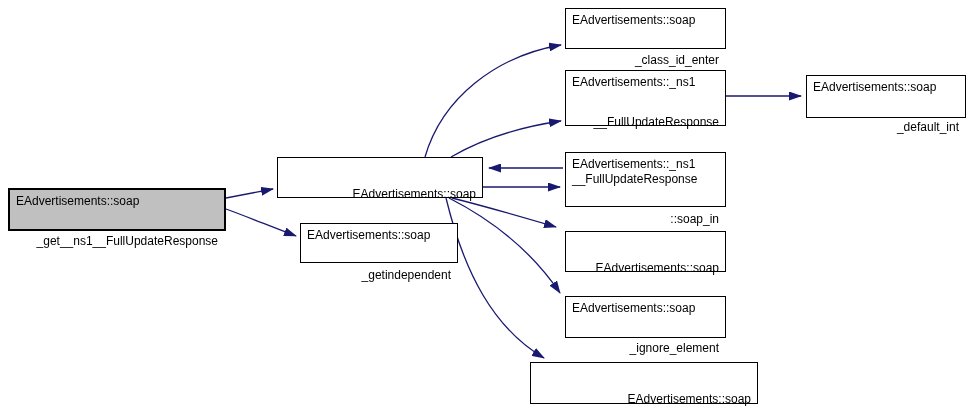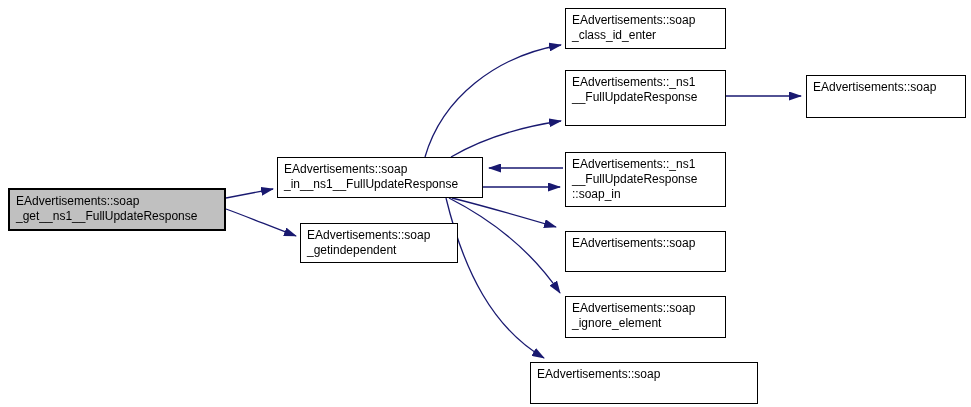--- a/index.html
+++ b/index.html
@@ -31,21 +31,22 @@
     font-size: 12px;
     line-height: 15px;
     color: #000000;
     cursor: pointer;
   }
   .node .ln {
     text-align: left;
     white-space: nowrap;
   }
   .node .ln:last-child {
-    text-align: left;
+    text-align: right;
+    margin-top: 25px;
   }
   .node.focus {
     background: #c0c0c0;
     border-width: 2px;
     cursor: default;
   }
   .edge {
     fill: none;
     stroke: #191970;
     stroke-width: 1.3px;
@@ -74,21 +75,20 @@
     <path class="edge" d="M446,198 C464,272 493,328 544,358" marker-end="url(#arrow)"></path>
   </svg>
 
   <div class="node focus" style="left:8px; top:188px; width:218px; height:43px;">
     <div class="ln">EAdvertisements::soap</div>
     <div class="ln">_get__ns1__FullUpdateResponse</div>
   </div>
 
   <div class="node" style="left:277px; top:157px; width:206px; height:41px;">
     <div class="ln">EAdvertisements::soap</div>
-    <div class="ln">_in__ns1__FullUpdateResponse</div>
   </div>
 
   <div class="node" style="left:300px; top:223px; width:158px; height:40px;">
     <div class="ln">EAdvertisements::soap</div>
     <div class="ln">_getindependent</div>
   </div>
 
   <div class="node" style="left:565px; top:8px; width:161px; height:41px;">
     <div class="ln">EAdvertisements::soap</div>
     <div class="ln">_class_id_enter</div>
@@ -113,15 +113,16 @@
     <div class="ln">EAdvertisements::soap</div>
     <div class="ln">_ignore_element</div>
   </div>
 
   <div class="node" style="left:530px; top:362px; width:228px; height:42px;">
     <div class="ln">EAdvertisements::soap</div>
   </div>
 
   <div class="node" style="left:806px; top:75px; width:160px; height:43px;">
     <div class="ln">EAdvertisements::soap</div>
+    <div class="ln">_default_int</div>
   </div>
 
 </div>
 
 </body></html>

